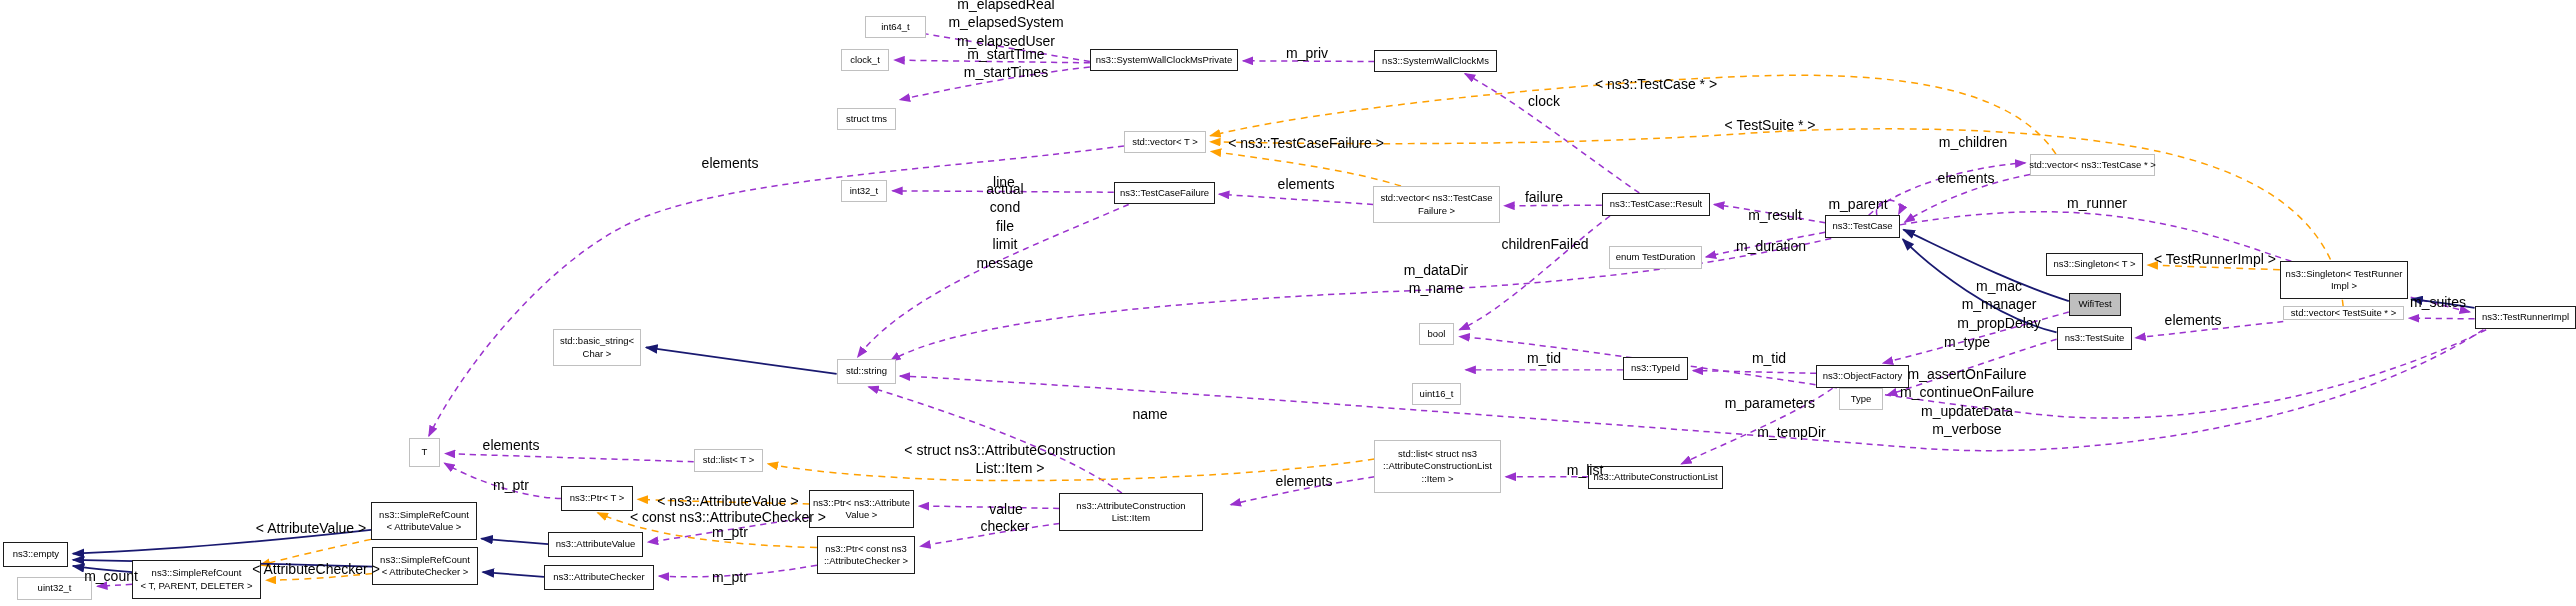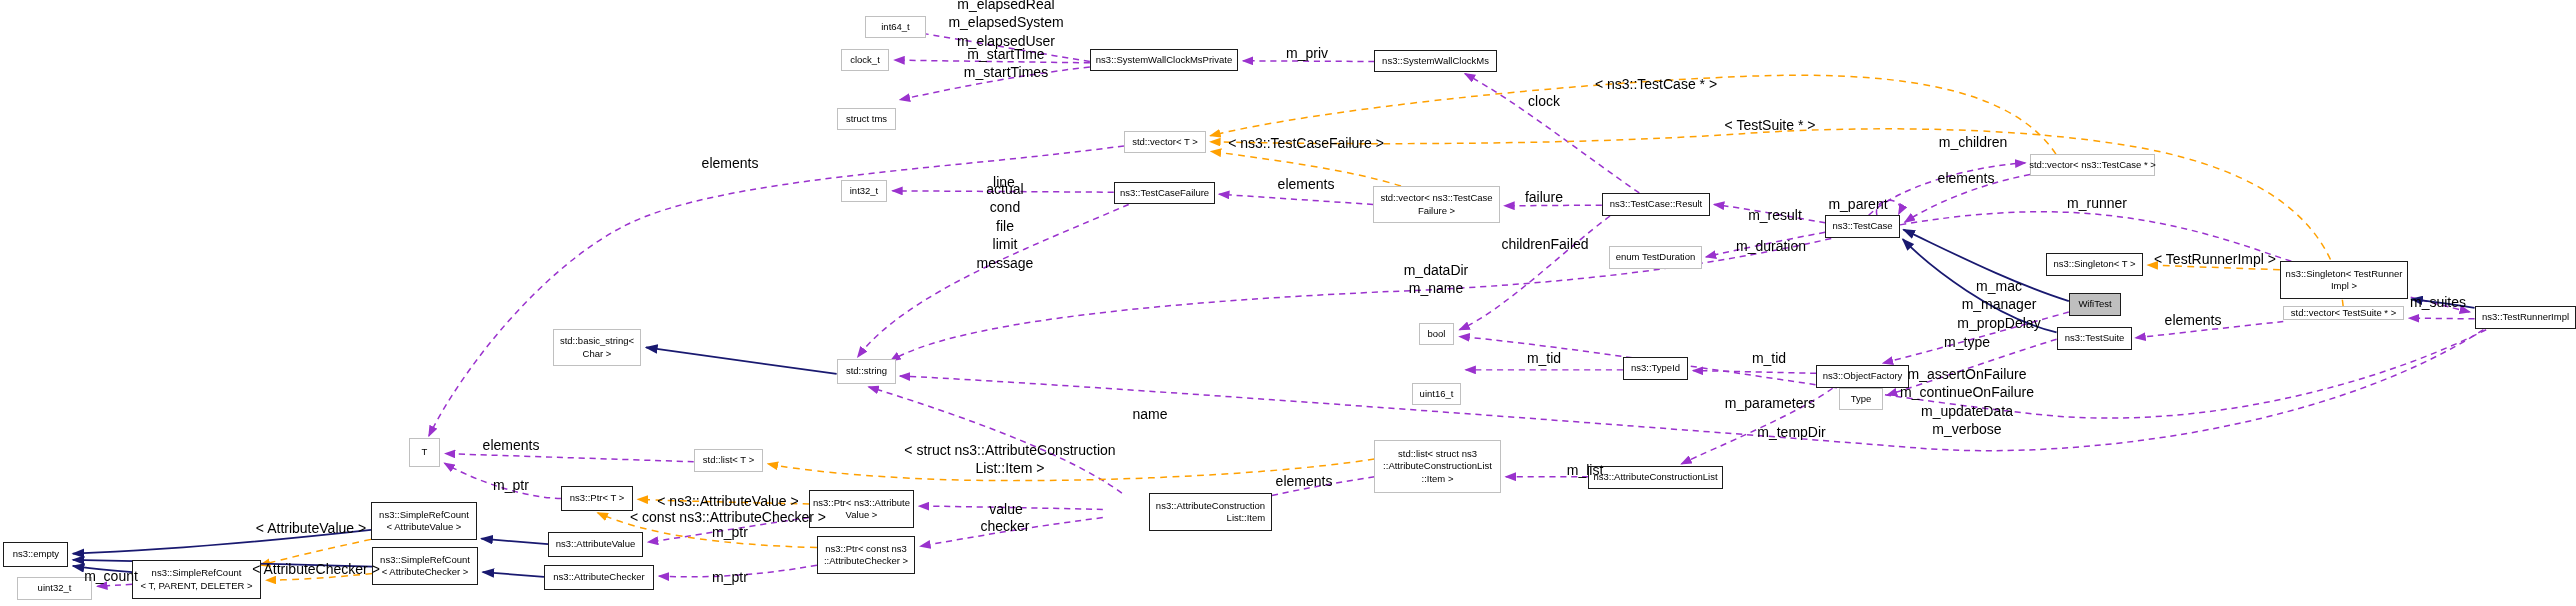--- a/index.html
+++ b/index.html
@@ -120,21 +120,21 @@
       <div class="node ext" style="left: 553px; top: 329px; width: 88px; height: 37px;">std::basic_string&lt;
 Char &gt;</div>
       <div class="node ext" style="left: 409px; top: 438px; width: 31px; height: 29px;">T</div>
       <div class="node ext" style="left: 694px; top: 449px; width: 69px; height: 23px;">std::list&lt; T &gt;</div>
       <div class="node doc" style="left: 561px; top: 486px; width: 72px; height: 24.5px;">ns3::Ptr&lt; T &gt;</div>
       <div class="node doc" style="left: 371px; top: 502px; width: 106px; height: 38px;">ns3::SimpleRefCount
 &lt; AttributeValue &gt;</div>
       <div class="node doc" style="left: 548px; top: 532px; width: 95px; height: 24.5px;">ns3::AttributeValue</div>
       <div class="node doc" style="left: 809px; top: 490px; width: 105px; height: 38px;">ns3::Ptr&lt; ns3::Attribute
 Value &gt;</div>
-      <div class="node doc" style="left: 1149px; top: 493px; width: 123px; height: 38px; text-align: right;">ns3::AttributeConstruction
+      <div class="node doc" style="left: 1059px; top: 493px; width: 144px; height: 38px;">ns3::AttributeConstruction
 List::Item</div>
       <div class="node ext" style="left: 1374px; top: 440px; width: 127px; height: 53px;">std::list&lt; struct ns3
 ::AttributeConstructionList
 ::Item &gt;</div>
       <div class="node doc" style="left: 1588px; top: 466px; width: 135px; height: 23px;">ns3::AttributeConstructionList</div>
       <div class="node doc" style="left: 3.4px; top: 542px; width: 65px; height: 24.5px;">ns3::empty</div>
       <div class="node ext" style="left: 17px; top: 577px; width: 75px; height: 23px;">uint32_t</div>
       <div class="node doc" style="left: 132px; top: 560px; width: 129px; height: 39px;">ns3::SimpleRefCount
 &lt; T, PARENT, DELETER &gt;</div>
       <div class="node doc" style="left: 372px; top: 547px; width: 106px; height: 38px;">ns3::SimpleRefCount

